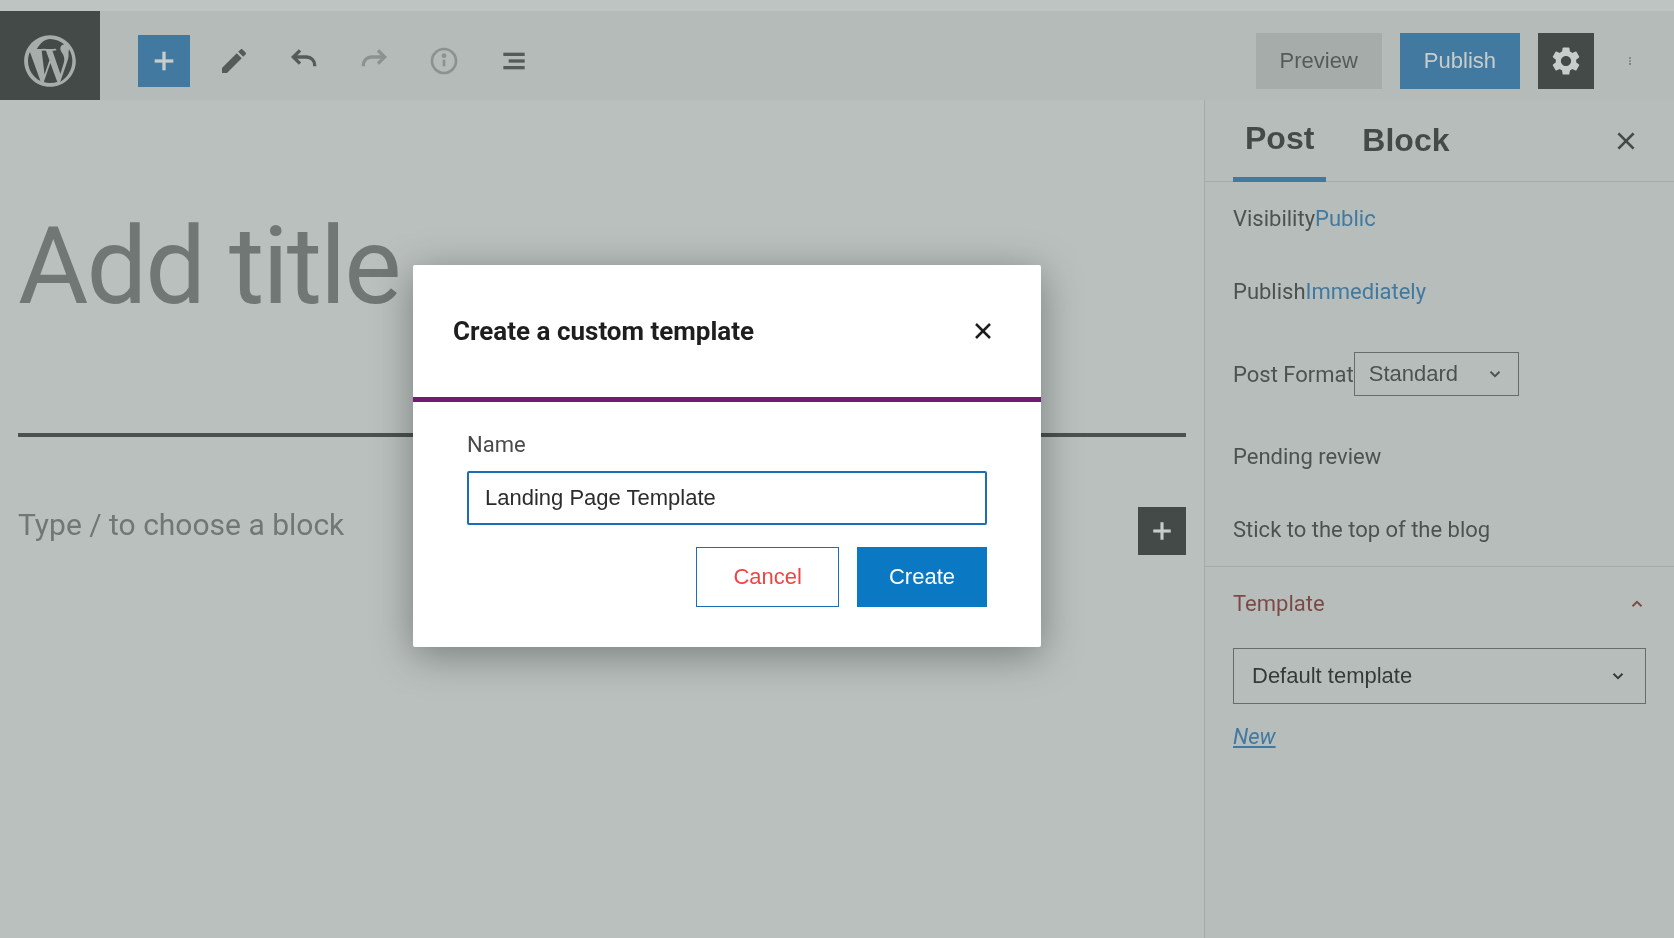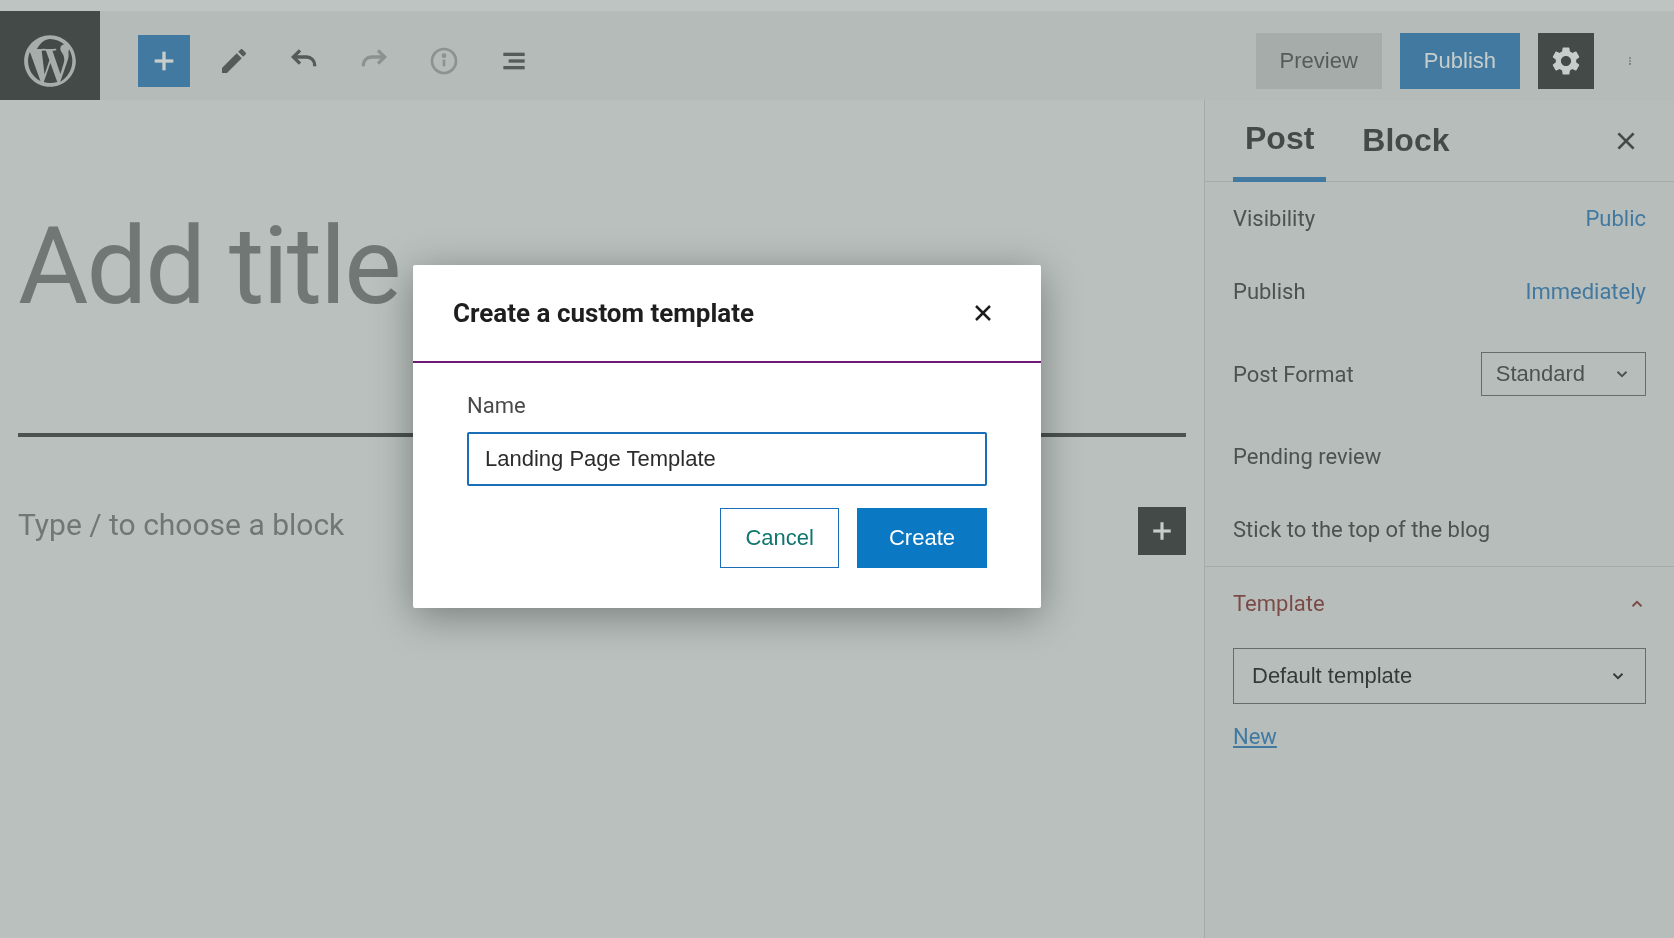--- a/index.html
+++ b/index.html
@@ -77,21 +77,21 @@
     height: 100%; display: flex; align-items: center; cursor: pointer;
     border: none; background: transparent;
   }
   .tab.active { border-bottom: 5px solid #1a6eb8; margin-bottom: -1px; }
   .tab + .tab { margin-left: 24px; }
   .tab-close {
     margin-left: auto; width: 40px; height: 40px; border: none; background: transparent;
     cursor: pointer; display: flex; align-items: center; justify-content: center; color: #1e1e1e;
   }
   .panel-row {
-    display: flex; justify-content: space-between; align-items: center;
+    display: flex; align-items: center;
     padding: 24px 28px; font-size: 22px;
   }
   .panel-row .label { color: #2c2c2c; }
   .panel-row .link { color: #1a6eb8; cursor: pointer; }
   .select-pill {
     border: 1.5px solid #5a5a5a; padding: 8px 14px; font-size: 22px; color: #2c2c2c;
     background: transparent; cursor: pointer; display: flex; align-items: center; gap: 28px;
   }
   .panel-single {
     padding: 24px 28px; font-size: 22px; color: #2c2c2c;
@@ -101,55 +101,55 @@
     padding: 24px 28px; font-size: 22px; color: #7f1d1d; cursor: pointer;
     border-top: 1px solid #c4c4c4;
   }
   .template-select {
     margin: 8px 28px 0 28px; width: calc(100% - 56px); height: 56px;
     border: 1.5px solid #5a5a5a; background: #e4e4e4; font-size: 22px;
     padding: 4px 18px; cursor: pointer; display: flex; align-items: center; justify-content: space-between;
   }
   .new-link {
     display: inline-block; margin: 20px 28px 0 28px; color: #1a6eb8;
-    font-size: 22px; text-decoration: underline; cursor: pointer;
+    font-size: 22px; text-decoration: underline; cursor: pointer; font-style: italic;
   }
 
   
   .overlay-dim {
     position: absolute; inset: 0; background: rgba(120,135,128,0.42);
     pointer-events: none;
   }
 
   
   .modal {
     position: absolute; top: 265px; left: 413px; width: 628px;
     background: #fff; box-shadow: 0 8px 40px rgba(0,0,0,0.35);
     border-radius: 2px;
   }
   .modal-header {
     display: flex; align-items: center; justify-content: space-between;
-    padding: 30px 40px; border-bottom: 2px solid #701a75;
+    padding: 48px 40px; border-bottom: 5px solid #701a75;
   }
   .modal-title { font-size: 26px; font-weight: 700; color: #1e1e1e; }
   .modal-close {
     width: 36px; height: 36px; border: none; background: transparent; cursor: pointer;
     display: flex; align-items: center; justify-content: center; color: #1e1e1e;
   }
   .modal-body { padding: 30px 54px 40px 54px; }
   .field-label { font-size: 22px; color: #4a4a4a; margin-bottom: 14px; display:block; }
   .field-input {
     width: 100%; height: 54px; border: 2.5px solid #1a6eb8; padding: 0 16px;
     font-size: 22px; color: #2c2c2c; outline: none; border-radius: 2px;
   }
   .modal-actions {
     display: flex; justify-content: flex-end; gap: 18px; margin-top: 22px;
   }
   .btn-secondary {
-    height: 60px; padding: 0 24px; border: 1.5px solid #1a6eb8; color: #0f766e;
+    height: 60px; padding: 0 36px; border: 1.5px solid #1a6eb8; color: #ef4444;
     background: #fff; font-size: 22px; cursor: pointer;
   }
   .btn-primary {
     height: 60px; padding: 0 32px; border: none; background: #0a78c2; color: #fff;
     font-size: 22px; cursor: pointer;
   }
 
   .chev { width: 18px; height: 18px; }
 </style>
 </head>

